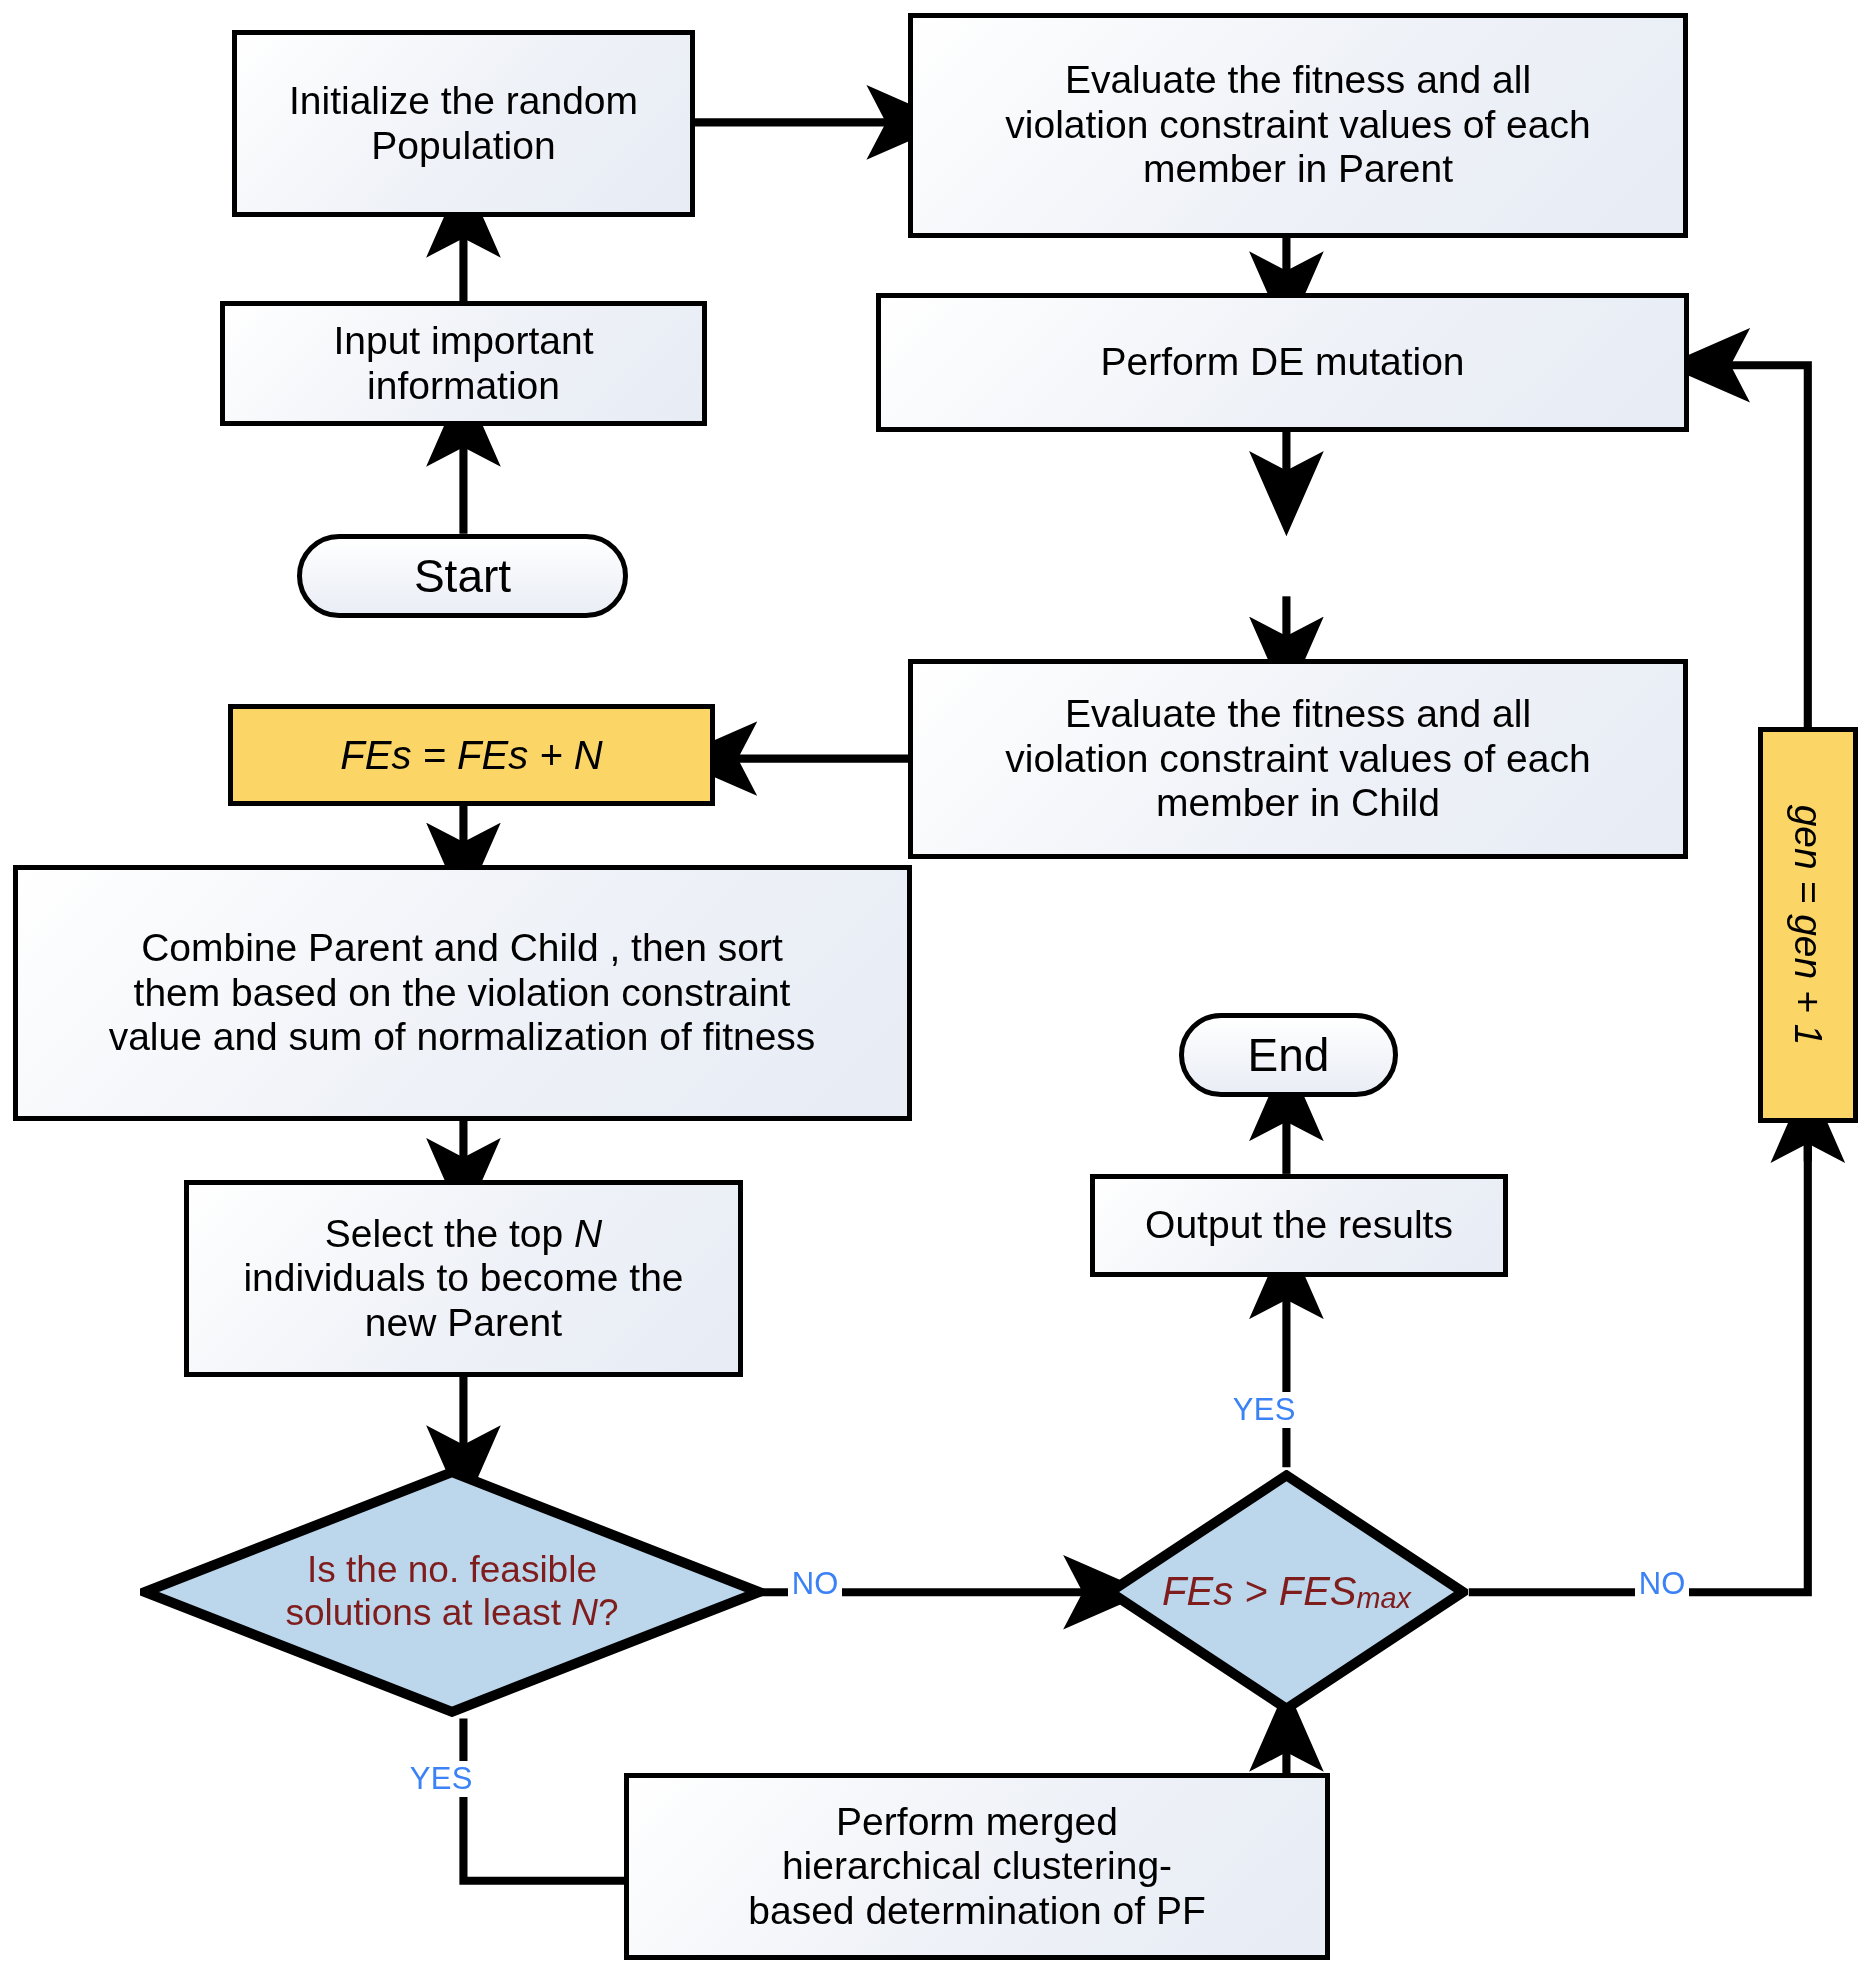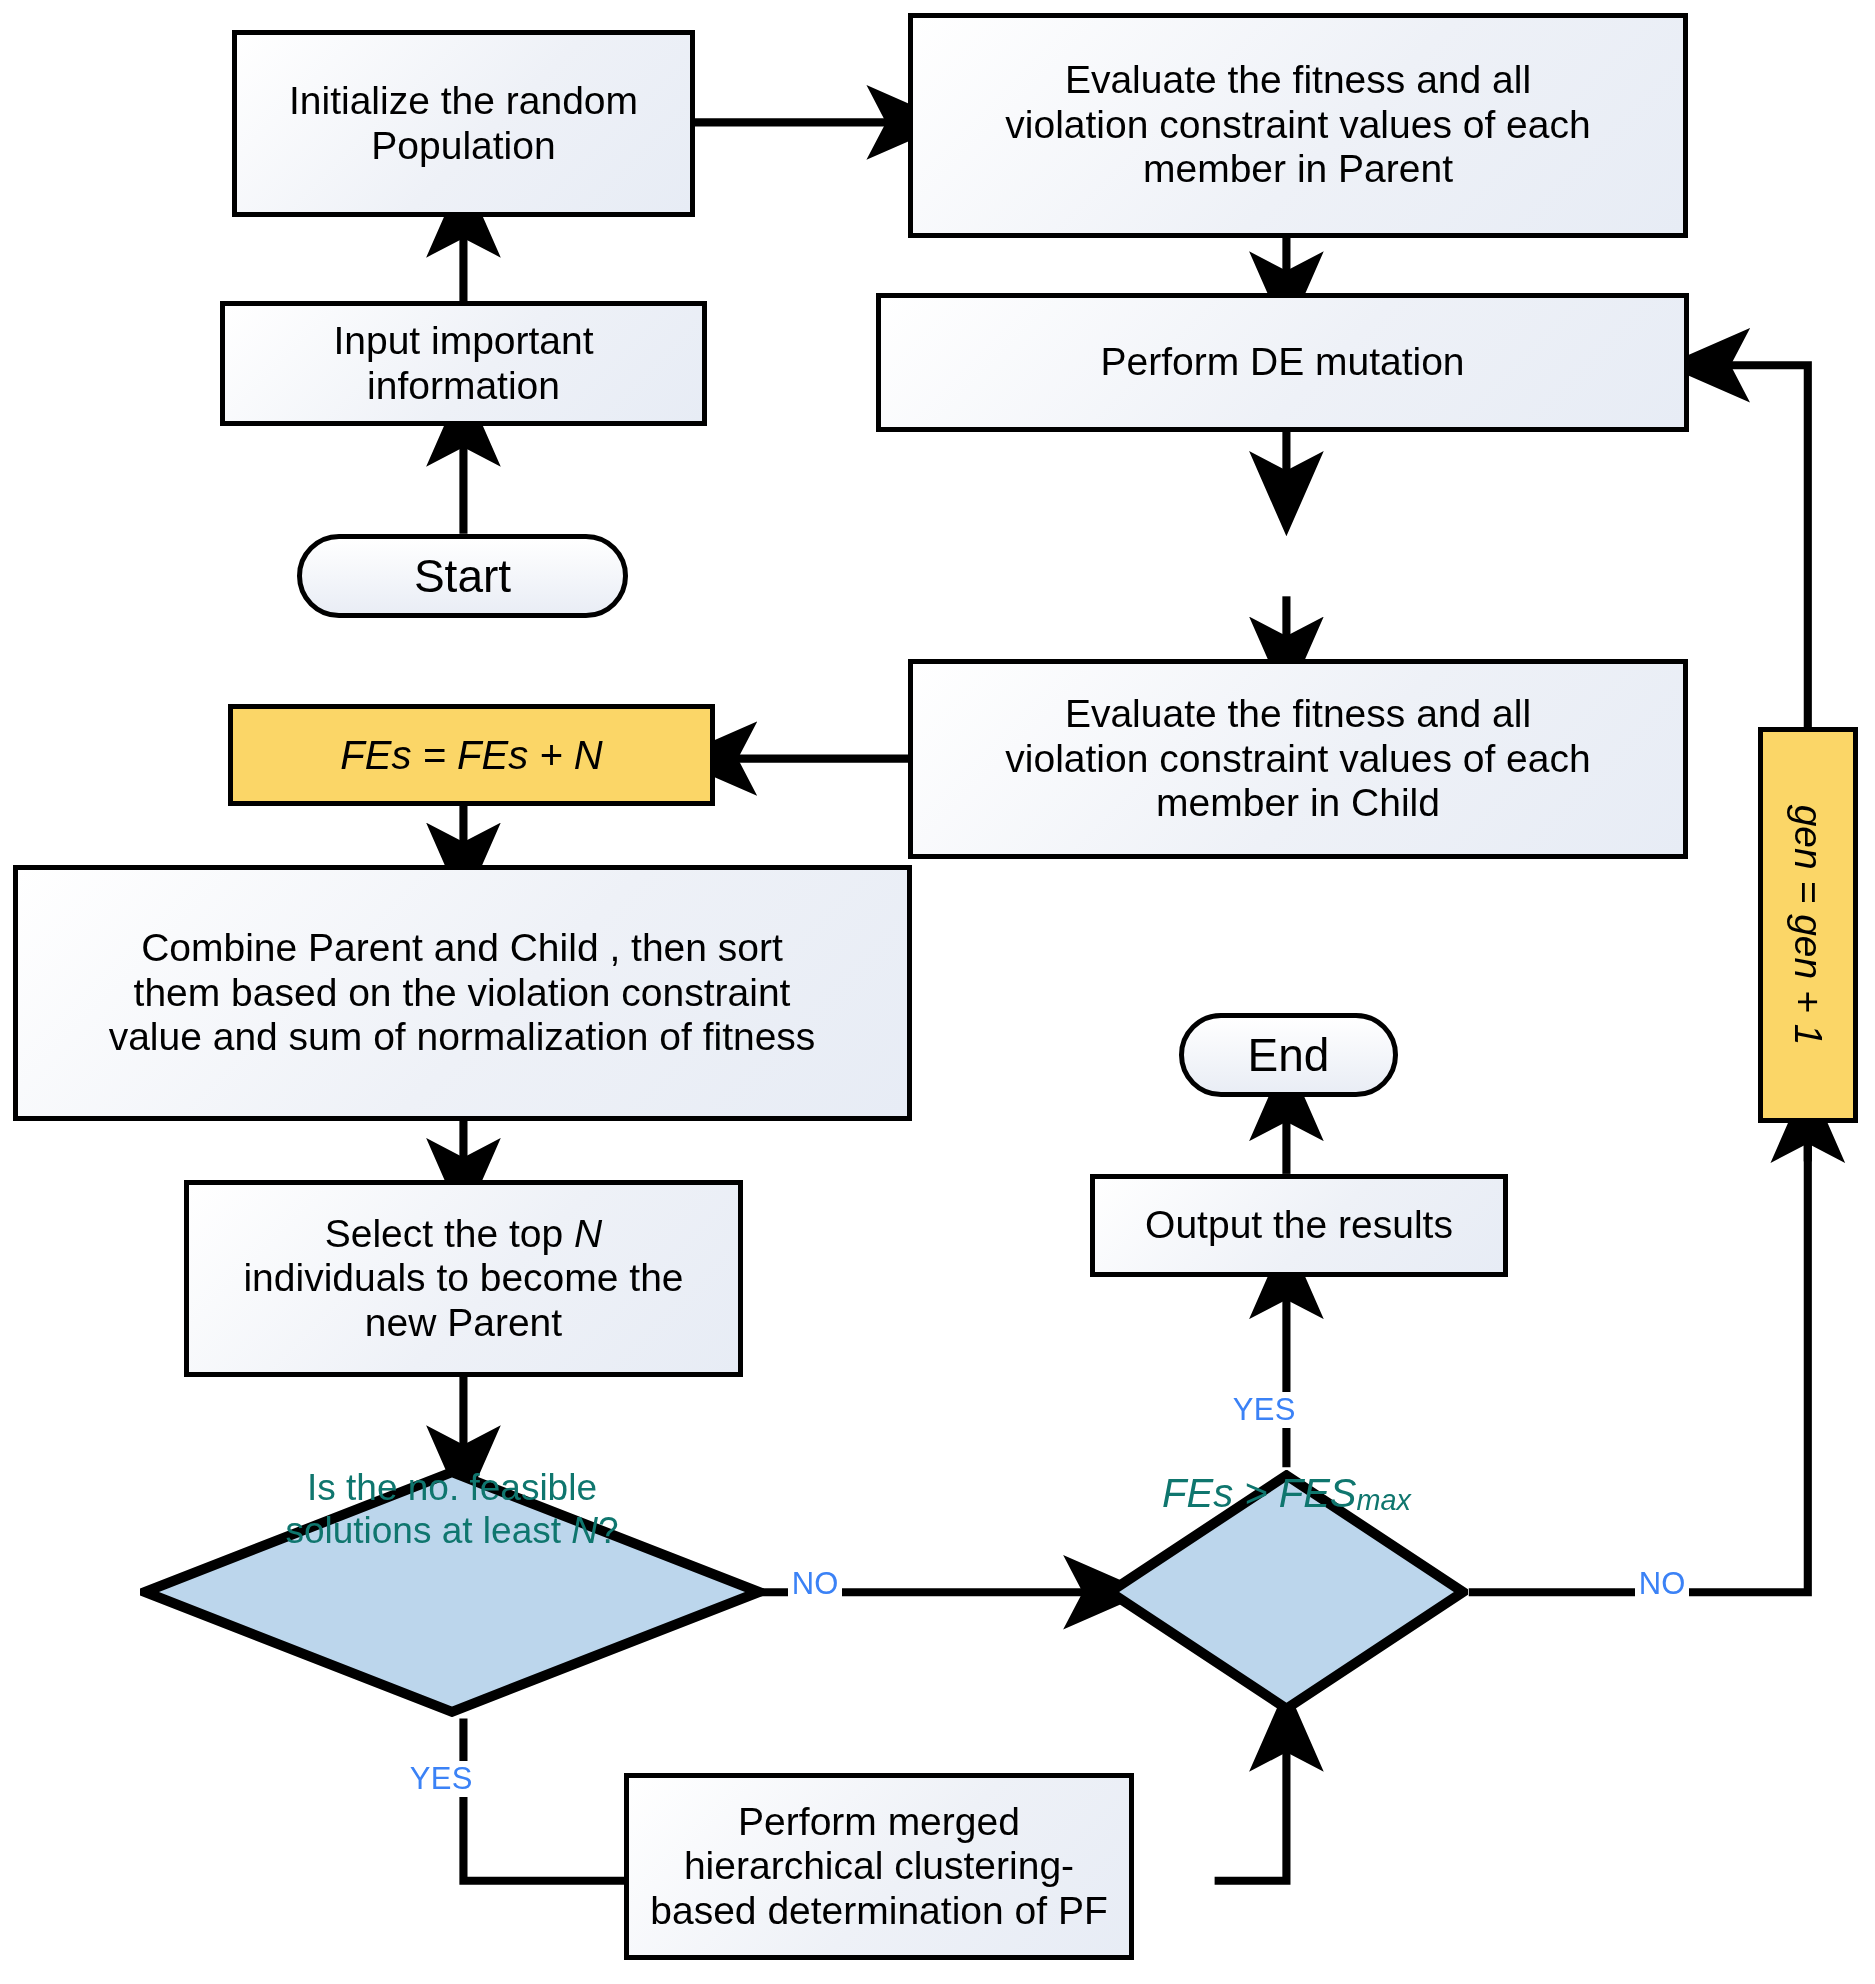--- a/index.html
+++ b/index.html
@@ -31,22 +31,22 @@
   }
   .term{
     border:5.6px solid #000;
     background:linear-gradient(180deg,#ffffff 0%,#e9edf5 100%);
     border-radius:624px;
   }
   .decision-wrap{position:absolute;z-index:5;}
   .decision-wrap svg{position:absolute;left:0;top:0;}
   .decision-label{
     position:absolute;left:0;top:0;width:100%;height:100%;
-    display:flex;align-items:flex-start;justify-content:center;
-    text-align:center;line-height:1.16;color:#0f766e;
+    display:flex;align-items:center;justify-content:center;
+    text-align:center;line-height:1.16;color:#7f1d1d;
     pointer-events:none;
   }
   .edge-label{
     position:absolute;z-index:7;color:#3b82f6;
     background:#fff;
     font-size:31px;letter-spacing:0.3px;
     padding:0 3.7px;
     white-space:nowrap;
   }
   em.v{font-style:italic;}
@@ -185,21 +185,21 @@
     <svg width="363" height="244" viewBox="0 0 582 390">
       <polygon points="291,8 574,195 291,382 8,195" fill="#bcd6ec" stroke="#000" stroke-width="16"></polygon>
     </svg>
     <div class="decision-label" style="font-size:40px;font-style:italic;">
       <div>
         <span>FEs &gt; FES</span><span class="sub">max</span>
       </div>
     </div>
   </div>
 
-  <div class="node proc" style="left:624px;top:1773px;width:510px;height:187px;font-size:39px;">
+  <div class="node proc" style="left:624px;top:1773px;width:706px;height:187px;font-size:39px;">
     <span class="txt" style="white-space:pre-line;">Perform merged
 hierarchical clustering-
 based determination of PF</span>
   </div>
 
   <div class="edge-label" style="left:788px;top:1566px;">NO</div>
 
   <div class="edge-label" style="left:406px;top:1761px;">YES</div>
 
   <div class="edge-label" style="left:1635px;top:1566px;">NO</div>

